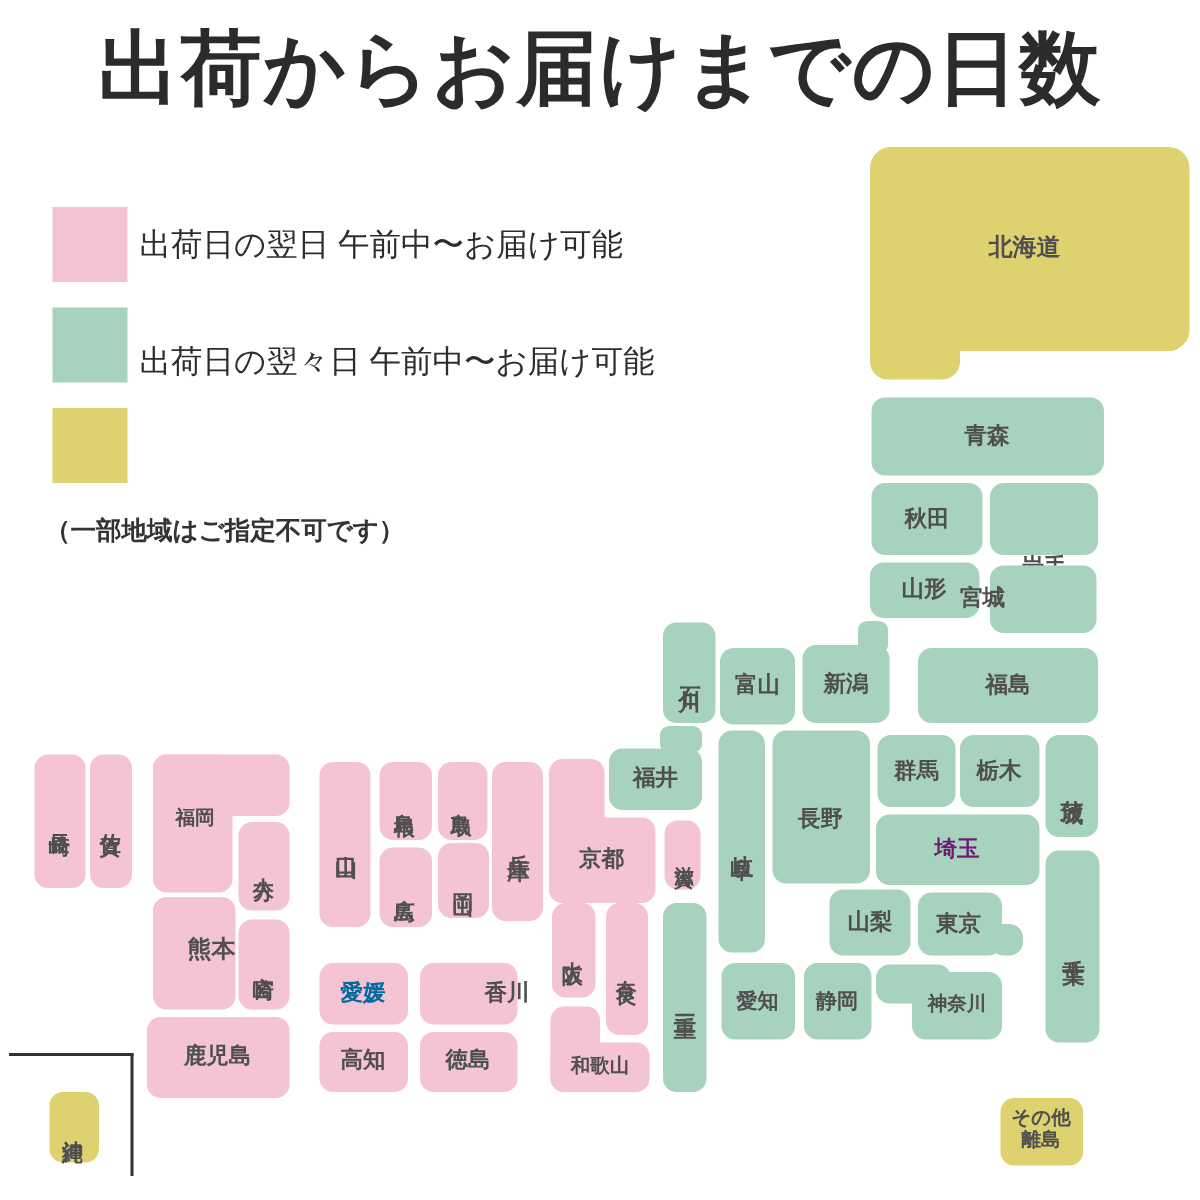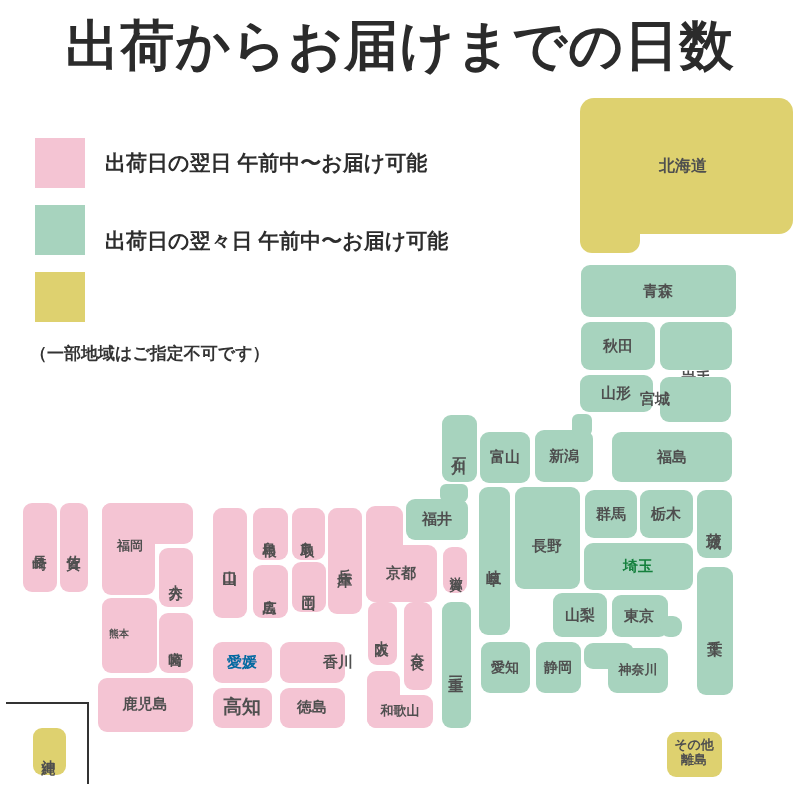--- a/index.html
+++ b/index.html
@@ -8,21 +8,21 @@
     font-family:"Liberation Sans","DejaVu Sans",sans-serif;
   }
   #title{
     position:absolute;left:0;top:10px;width:800px;text-align:center;
     font-size:54px;font-weight:700;color:#2b2b2b;letter-spacing:1px;
   }
   #legend{position:absolute;left:0;top:0;width:800px;height:800px;pointer-events:none;}
   .legend-row{position:absolute;left:35px;height:50px;display:flex;align-items:center;}
   .legend-row.r0{top:138px;} .legend-row.r1{top:205px;align-items:flex-end;} .legend-row.r2{top:272px;}
   .swatch{width:50px;height:50px;flex:0 0 50px;}
-  .legend-label{margin-left:20px;font-size:21px;font-weight:700;color:#2d2d2d;white-space:nowrap;}
+  .legend-label{margin-left:8px;font-size:21px;font-weight:400;color:#2d2d2d;white-space:nowrap;}
   #note{position:absolute;left:30px;top:342px;font-size:17px;font-weight:700;color:#333333;}
   #map{position:absolute;left:0;top:0;width:800px;height:800px;}
   .box{position:absolute;border-radius:9px;}
   .plabel{
     position:absolute;transform:translate(-50%,-50%);color:#4f4f4f;
     font-weight:600;line-height:1.15;text-align:center;white-space:pre-line;
   }
   .plabel.vert{writing-mode:vertical-rl;text-orientation:upright;letter-spacing:2px;}
   .frame-line{position:absolute;background:#333333;}
   #frame-h{left:6px;top:702px;width:83px;height:2px;}
@@ -113,21 +113,21 @@
     <div>
       <div class="box" style="left: 479px; top: 487px; width: 31px; height: 148px; background: rgb(167, 211, 190);"></div>
       <div class="plabel vert" style="left: 494px; top: 560px; font-size: 15px; color: rgb(79, 79, 79);">岐阜</div>
     </div>
     <div>
       <div class="box" style="left: 515px; top: 487px; width: 65px; height: 102px; background: rgb(167, 211, 190);"></div>
       <div class="plabel" style="left: 547px; top: 546px; font-size: 15px; color: rgb(79, 79, 79);">長野</div>
     </div>
     <div>
       <div class="box" style="left: 584px; top: 543px; width: 109px; height: 47px; background: rgb(167, 211, 190);"></div>
-      <div class="plabel" style="left: 638px; top: 566px; font-size: 15px; color: #15803d;">埼玉</div>
+      <div class="plabel" style="left: 638px; top: 566px; font-size: 15px; color: #701a75;">埼玉</div>
     </div>
     <div>
       <div class="box" style="left: 612px; top: 595px; width: 56px; height: 42px; background: rgb(167, 211, 190);"></div>
       <div class="box" style="left: 660px; top: 616px; width: 22px; height: 21px; background: rgb(167, 211, 190);"></div>
       <div class="plabel" style="left: 639px; top: 616px; font-size: 15px; color: rgb(79, 79, 79);">東京</div>
     </div>
     <div>
       <div class="box" style="left: 697px; top: 567px; width: 36px; height: 128px; background: rgb(167, 211, 190);"></div>
       <div class="plabel vert" style="left: 715px; top: 630px; font-size: 15px; color: rgb(79, 79, 79);">千葉</div>
     </div>
@@ -201,21 +201,21 @@
     <div>
       <div class="box" style="left: 213px; top: 642px; width: 59px; height: 41px; background: rgb(244, 196, 211);"></div>
       <div class="plabel" style="left: 242px; top: 662px; font-size: 15px; color: #0369a1;">愛媛</div>
     </div>
     <div>
       <div class="box" style="left: 280px; top: 642px; width: 65px; height: 41px; background: rgb(244, 196, 211);"></div>
       <div class="plabel" style="left: 312px; top: 662px; font-size: 15px; color: rgb(79, 79, 79); margin-left: 26px;">香川</div>
     </div>
     <div>
       <div class="box" style="left: 213px; top: 688px; width: 59px; height: 40px; background: rgb(244, 196, 211);"></div>
-      <div class="plabel" style="left: 242px; top: 707px; font-size: 19px; color: rgb(79, 79, 79);">高知</div>
+      <div class="plabel" style="left: 242px; top: 707px; font-size: 15px; color: rgb(79, 79, 79);">高知</div>
     </div>
     <div>
       <div class="box" style="left: 280px; top: 688px; width: 65px; height: 40px; background: rgb(244, 196, 211);"></div>
       <div class="plabel" style="left: 312px; top: 707px; font-size: 15px; color: rgb(79, 79, 79);">徳島</div>
     </div>
     <div>
       <div class="box" style="left: 102px; top: 503px; width: 91px; height: 41px; background: rgb(244, 196, 211);"></div>
       <div class="box" style="left: 102px; top: 503px; width: 53px; height: 92px; background: rgb(244, 196, 211);"></div>
       <div class="plabel" style="left: 130px; top: 546px; font-size: 13px; color: rgb(79, 79, 79);">福岡</div>
     </div>
@@ -226,21 +226,21 @@
     <div>
       <div class="box" style="left: 60px; top: 503px; width: 28px; height: 89px; background: rgb(244, 196, 211);"></div>
       <div class="plabel vert" style="left: 74px; top: 546px; font-size: 14px; color: rgb(79, 79, 79);">佐賀</div>
     </div>
     <div>
       <div class="box" style="left: 23px; top: 503px; width: 34px; height: 89px; background: rgb(244, 196, 211);"></div>
       <div class="plabel vert" style="left: 40px; top: 546px; font-size: 14px; color: rgb(79, 79, 79);">長崎</div>
     </div>
     <div>
       <div class="box" style="left: 102px; top: 598px; width: 55px; height: 75px; background: rgb(244, 196, 211);"></div>
-      <div class="plabel" style="left: 119px; top: 634px; font-size: 10px; color: rgb(79, 79, 79);">熊本</div>
+      <div class="plabel" style="left: 141px; top: 634px; font-size: 16px; color: rgb(79, 79, 79);">熊本</div>
     </div>
     <div>
       <div class="box" style="left: 159px; top: 613px; width: 34px; height: 60px; background: rgb(244, 196, 211);"></div>
       <div class="plabel vert" style="left: 176px; top: 642px; font-size: 14px; color: rgb(79, 79, 79);">宮崎</div>
     </div>
     <div>
       <div class="box" style="left: 98px; top: 678px; width: 95px; height: 54px; background: rgb(244, 196, 211);"></div>
       <div class="plabel" style="left: 145px; top: 704px; font-size: 15px; color: rgb(79, 79, 79);">鹿児島</div>
     </div>
     <div>

